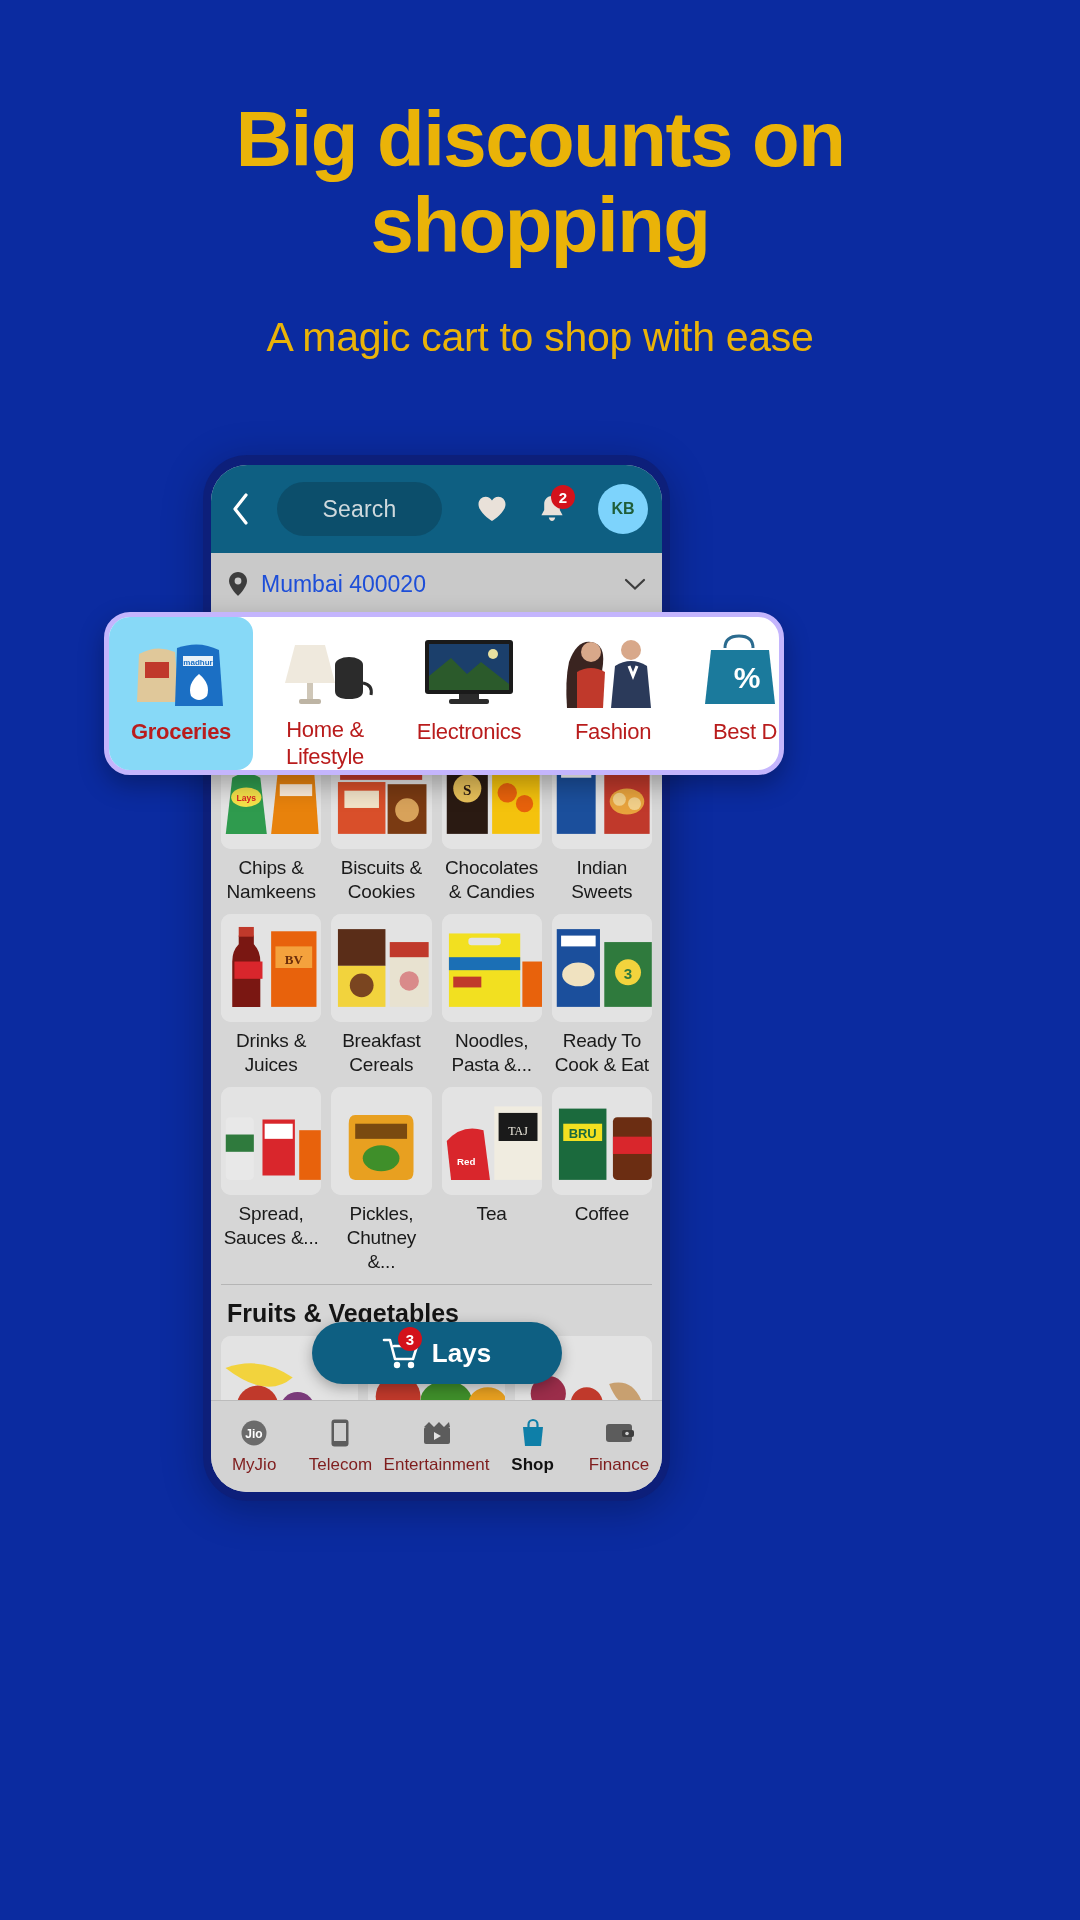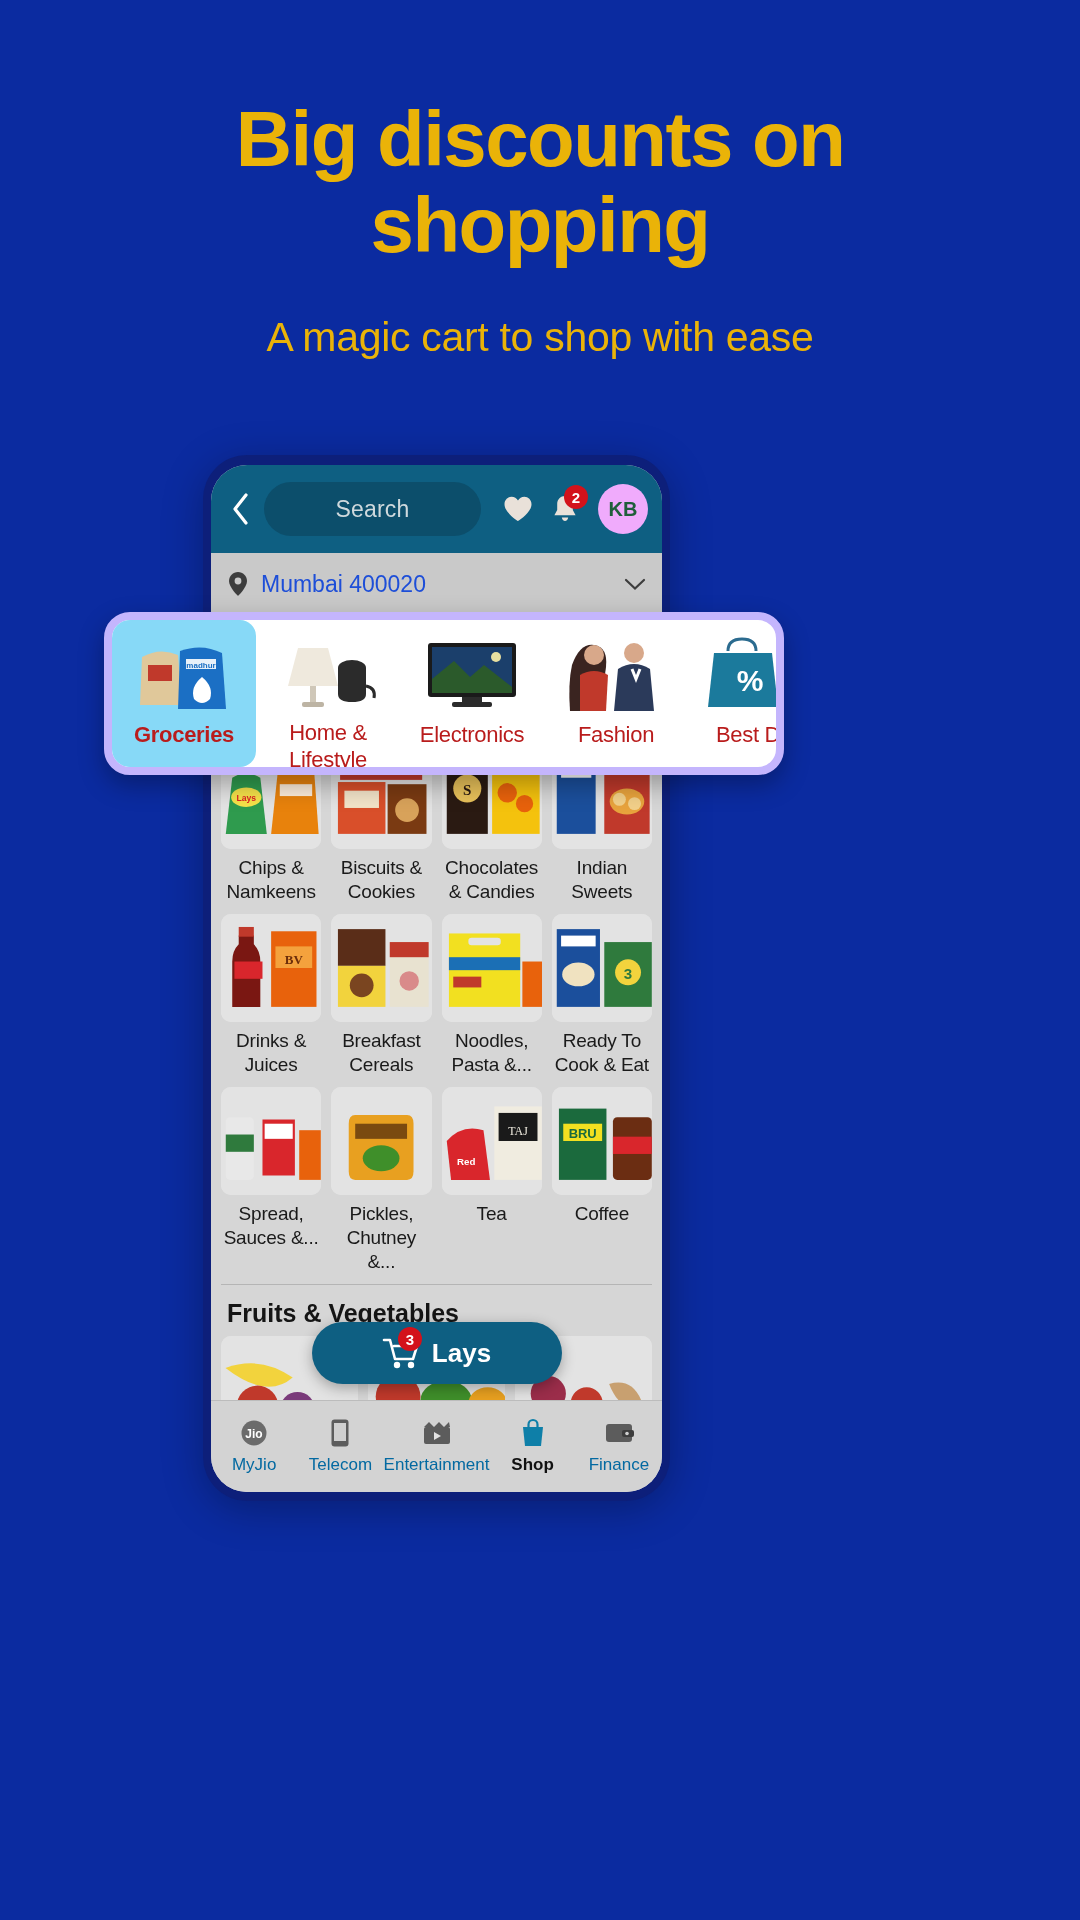--- a/index.html
+++ b/index.html
@@ -36,21 +36,21 @@
   .screen {
     position: relative; width: 100%; height: 100%;
     background: #d6d6d6;
     border-radius: 36px;
     overflow: hidden;
   }
 
   
   .app-header {
     background: #0e5f82; height: 88px;
-    display: flex; align-items: center; gap: 3px; padding: 0 14px;
+    display: flex; align-items: center; gap: 16px; padding: 0 14px;
   }
   .back-chevron {
     width: 30px; height: 40px; flex: 0 0 30px;
     display: flex; align-items: center; justify-content: center;
     color: #ffffff;
   }
   .search-pill {
     flex: 1 1 auto; height: 54px; margin: 0 12px 0 6px;
     background: #0c4e6b; border-radius: 27px;
     display: flex; align-items: center; justify-content: center;
@@ -65,23 +65,23 @@
   }
   .badge {
     position: absolute; top: -2px; right: -1px;
     min-width: 24px; height: 24px; padding: 0 5px;
     background: #d3121b; color: #fff;
     border-radius: 12px; font-size: 15px; font-weight: bold;
     display: flex; align-items: center; justify-content: center;
   }
   .avatar {
     flex: 0 0 auto; width: 50px; height: 50px; margin-left: 8px;
-    border-radius: 25px; background: #f0abfc;
-    display: flex; align-items: center; justify-content: center;
-    color: #1f5e3a; font-size: 20px; font-weight: bold;
+    border-radius: 25px; background: #7dd3fc;
+    display: flex; align-items: center; justify-content: center;
+    color: #1f5e3a; font-size: 16px; font-weight: bold;
   }
 
   
   .loc-bar {
     height: 62px; background: #c9c9c9;
     display: flex; align-items: center; padding: 0 16px; gap: 12px;
   }
   .loc-pin { width: 22px; height: 26px; color: #3d3d3d; flex: 0 0 22px; }
   .loc-text { flex: 1 1 auto; font-size: 23px; color: #1d4ed8; }
   .loc-caret { color: #3d3d3d; font-size: 20px; }
@@ -139,29 +139,29 @@
   .bottom-nav {
     position: absolute; left: 0; bottom: 0; width: 100%; height: 92px;
     background: #d3d3d3; display: flex; align-items: center;
     border-top: 1px solid #bcbcbc;
   }
   .nav-item {
     flex: 1 1 0; text-align: left;
     display: flex; flex-direction: column; align-items: center; gap: 7px;
   }
   .nav-icon { height: 30px; display: flex; align-items: center; justify-content: center; }
-  .nav-label { font-size: 17px; color: #0369a1; }
+  .nav-label { font-size: 17px; color: #7f1d1d; }
   .nav-item.active .nav-label { color: #111; font-weight: bold; }
 
   
   .cat-overlay {
     position: absolute; left: 104px; top: 612px;
     width: 680px; height: 163px;
     background: #ffffff;
-    border: 8px solid #c4b5fd;
+    border: 5px solid #c4b5fd;
     border-radius: 26px;
     box-shadow: 0 10px 26px rgba(0,0,0,0.30);
     display: flex; align-items: stretch; overflow: hidden;
   }
   .cat-item {
     flex: 0 0 auto; width: 144px;
     display: flex; flex-direction: column; align-items: center;
     padding-top: 14px;
   }
   .cat-item.selected { background: #87d9f7; border-radius: 16px; }

